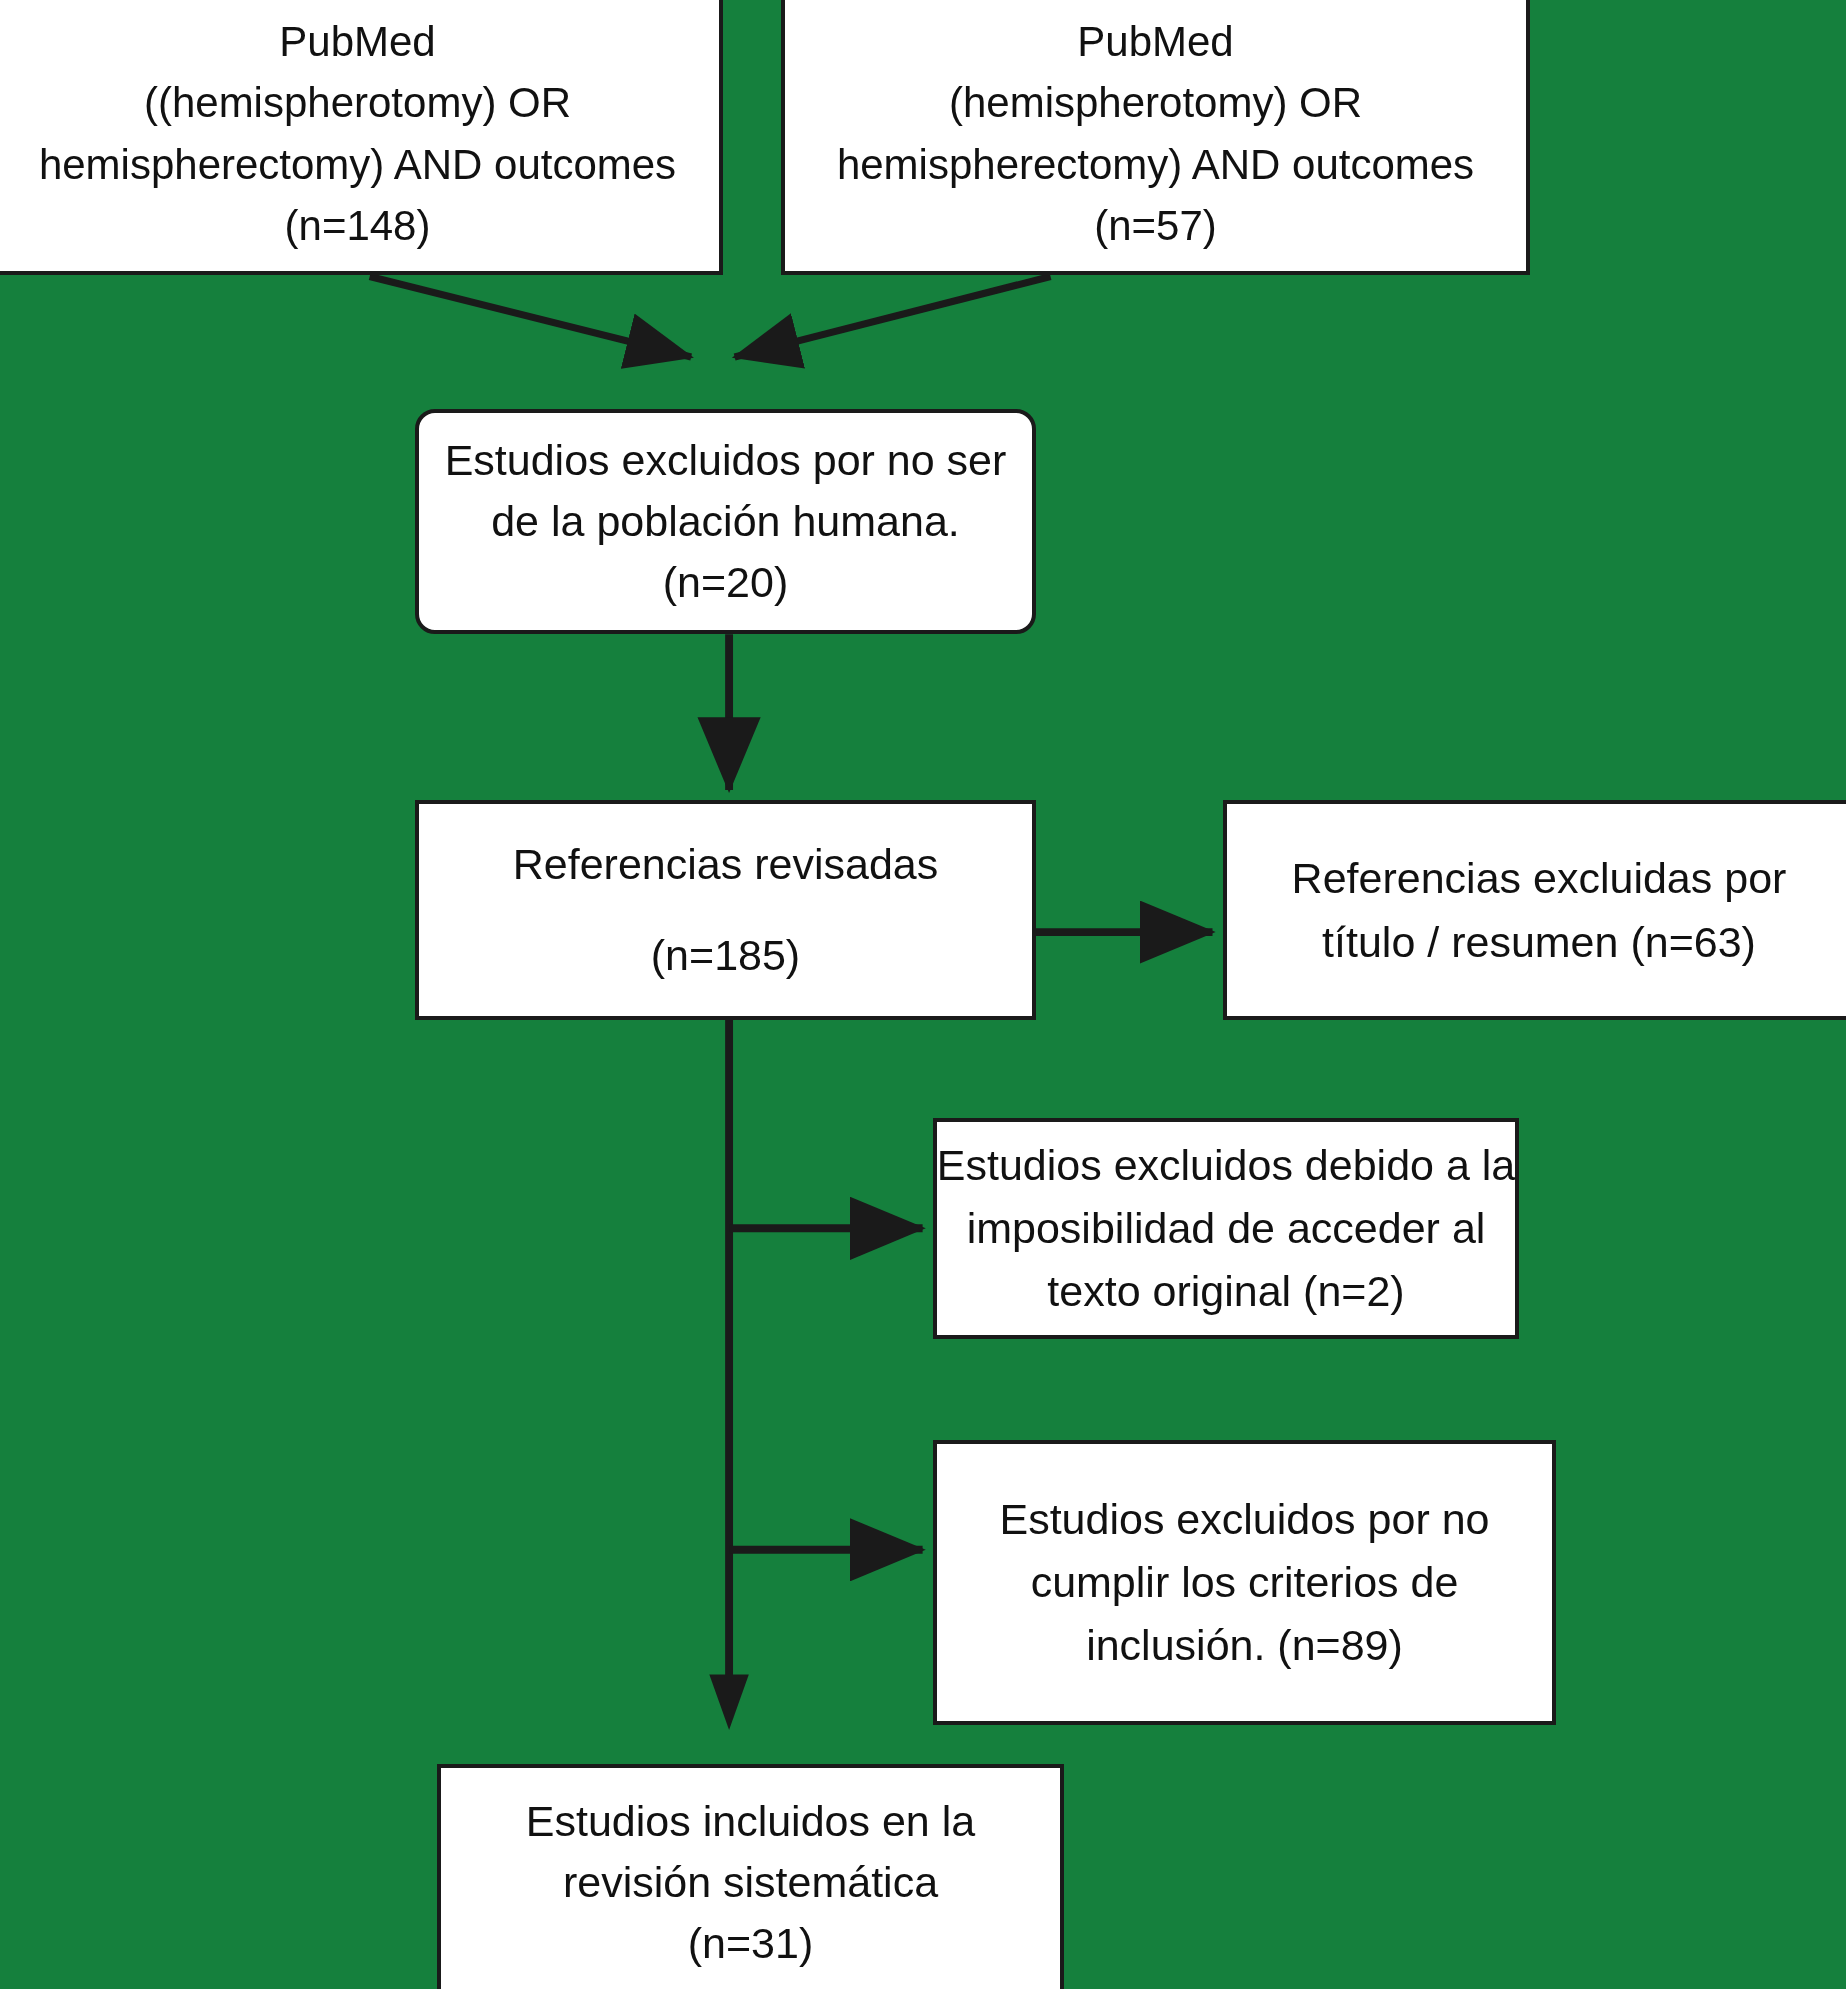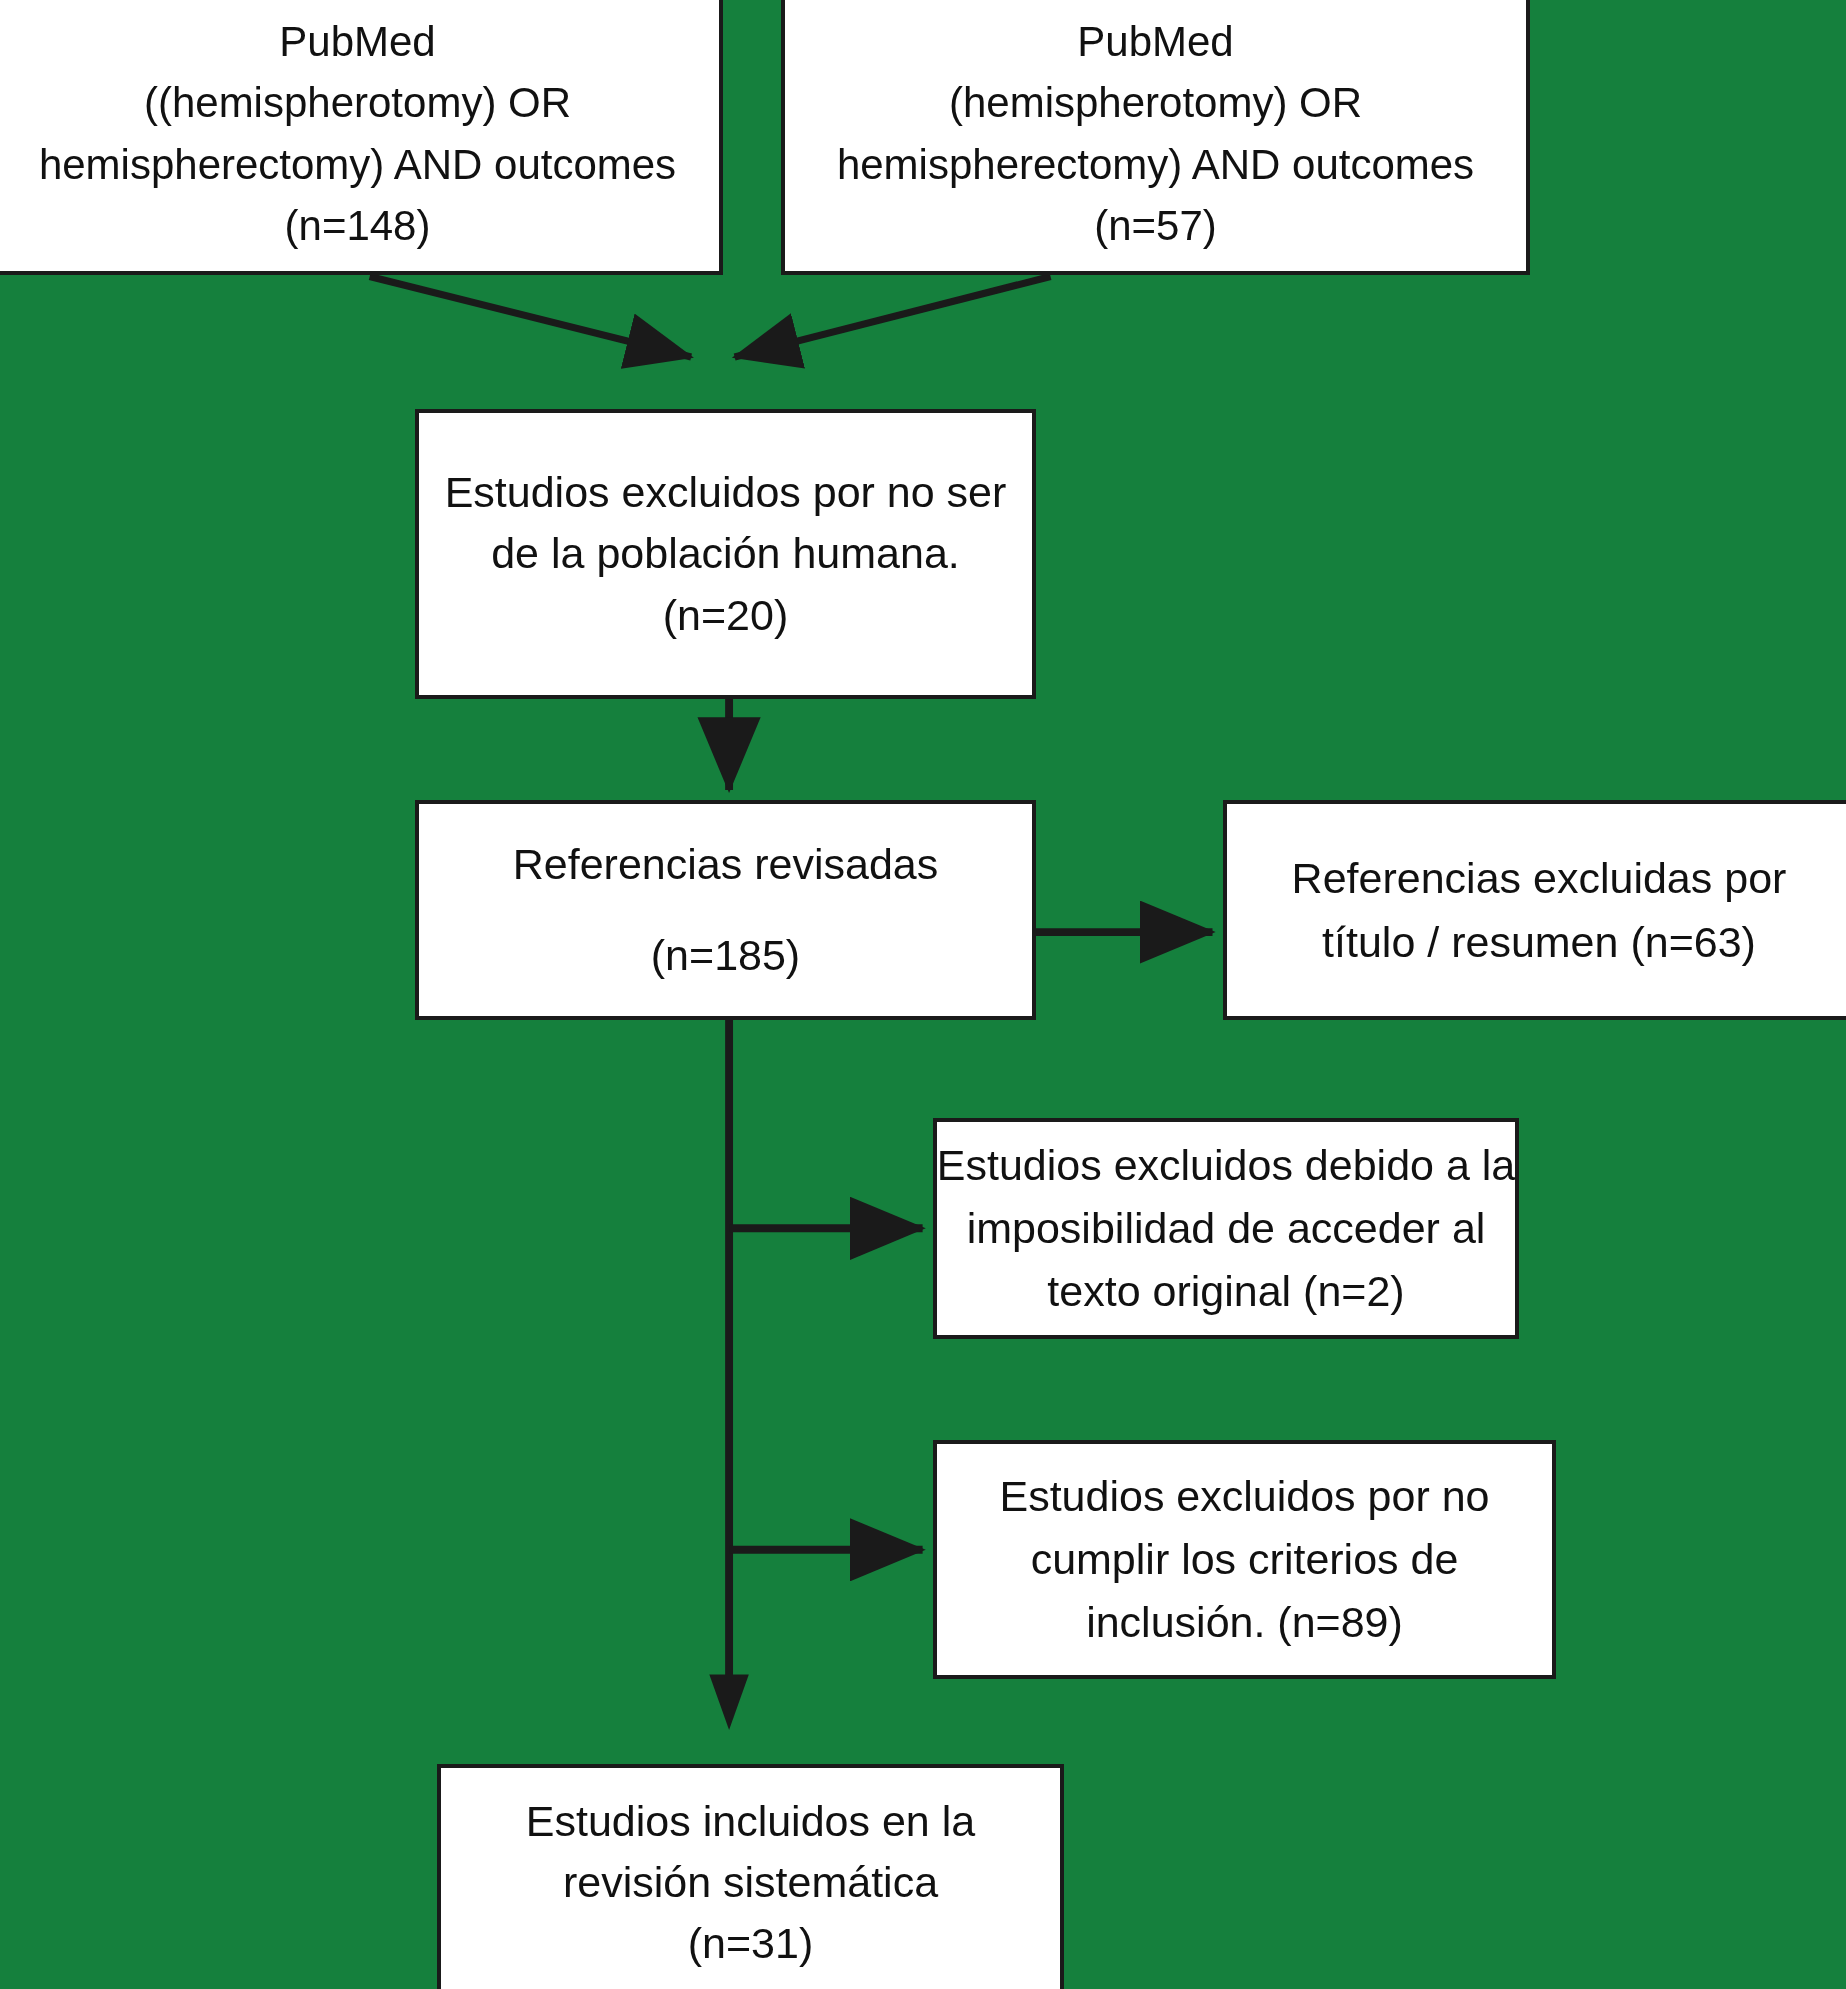--- a/index.html
+++ b/index.html
@@ -35,25 +35,25 @@
     color: #111111;
     font-size: 43px;
     line-height: 1.42;
     padding: 8px 14.2px;
   }
   .node .line { display: block; white-space: nowrap; }
 
   
   #node-pubmed        { left: -8px;  top: -8px;   width: 731px;  height: 283px; }
   #node-scielo        { left: 781px;  top: -8px;   width: 749px;  height: 283px; }
-  #node-nonhuman      { left: 415px;  top: 409px;   width: 621px;  height: 290px; }
+  #node-nonhuman      { left: 415px;  top: 409px;   width: 621px;  height: 225px; border-radius: 20px; }
   #node-reviewed      { left: 415px;  top: 800px;  width: 621px;  height: 220px; }
   #node-excl-title    { left: 1223px; top: 800px;  width: 632px;  height: 220px; }
   #node-excl-access   { left: 933px; top: 1118px;  width: 586px;  height: 221px; }
-  #node-excl-criteria { left: 933px; top: 1440px;  width: 623px;  height: 239px; }
+  #node-excl-criteria { left: 933px; top: 1440px;  width: 623px;  height: 285px; }
   #node-included      { left: 437px;  top: 1764px;  width: 627px;  height: 237px; }
 
   #node-pubmed, #node-scielo { font-size: 42px; line-height: 1.46; }
   #node-excl-title  { line-height: 1.5; }
   #node-excl-access, #node-excl-criteria { line-height: 1.46; }
 </style>
 </head>
 <body>
 
 <div id="stage">

